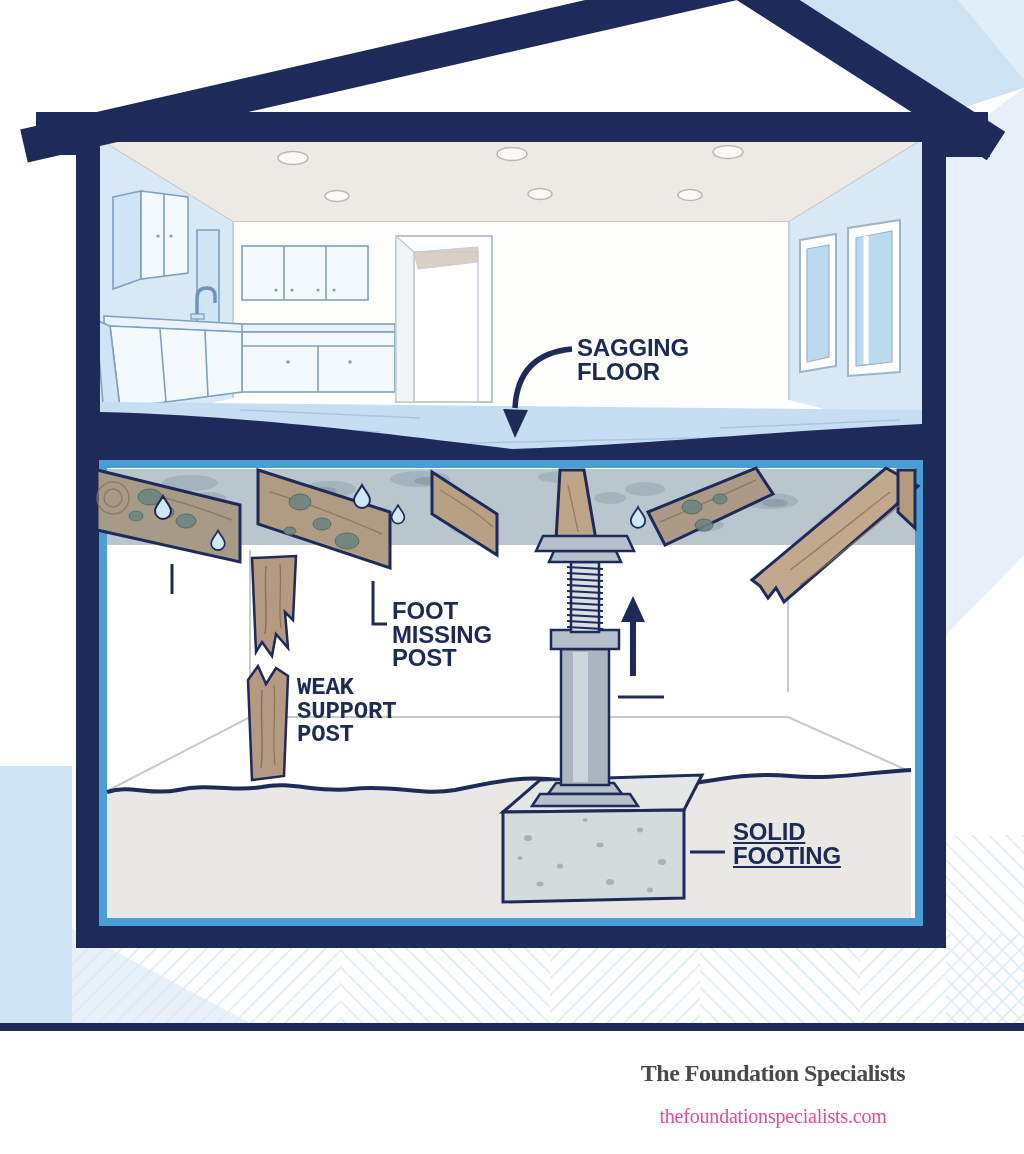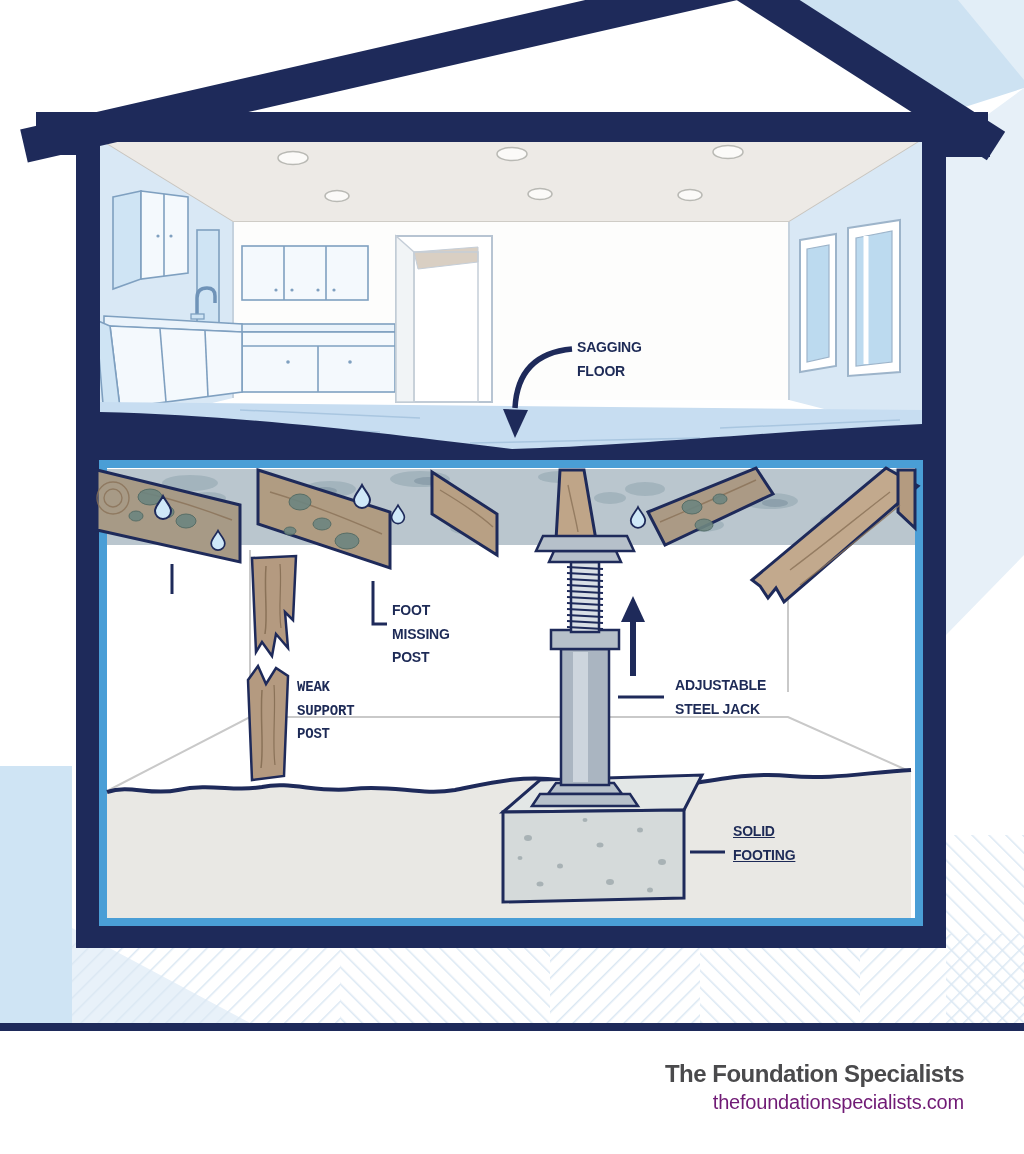--- a/index.html
+++ b/index.html
@@ -1,23 +1,23 @@
 <!DOCTYPE html>
 <html><head>
 <meta charset="utf-8">
 <style>
   html,body{margin:0;padding:0;background:#ffffff;}
   .stage{position:relative;width:1024px;height:1154px;overflow:hidden;background:#ffffff;
          font-family:"Liberation Sans",sans-serif;}
   .stage svg{position:absolute;left:0;top:0;}
-  .callout{position:absolute;font-weight:700;font-size:14px;line-height:23.5px;
+  .callout{position:absolute;font-weight:700;font-size:24px;line-height:23.5px;
            color:#1d2a56;letter-spacing:-0.2px;white-space:pre-line;}
-  .footer{position:absolute;left:514px;top:1060px;width:450px;text-align:right;}
+  .footer{position:absolute;left:548px;top:1060px;width:450px;text-align:center;font-family:Liberation Serif, serif;}
   .footer .brand{font-weight:700;font-size:24px;color:#4a4a4c;letter-spacing:-0.5px;}
-  .footer .site{font-size:20px;color:#701a75;margin-top:3px;letter-spacing:-0.2px;}
+  .footer .site{font-size:20px;color:#ec4899;margin-top:18px;letter-spacing:-0.2px;}
 </style>
 </head>
 <body>
 
 <div class="stage">
 <svg width="1024" height="1154" viewBox="0 0 1024 1154">
   <defs>
     <pattern id="hA" width="12" height="12" patternUnits="userSpaceOnUse" patternTransform="rotate(45)">
       <line x1="0" y1="0" x2="0" y2="12" stroke="#dbe8f3" stroke-width="3"></line>
     </pattern>
@@ -278,22 +278,20 @@
 </svg>
 
   <div class="callout" style="left:577px;top:336px;">SAGGING
 FLOOR</div>
   <div class="callout" style="left:392px;top:599px;">FOOT
 MISSING
 POST</div>
   <div class="callout" style="left:297px;top:676px;font-family:Liberation Mono, monospace;">WEAK
 SUPPORT
 POST</div>
-  <div class="callout" style="left:675px;top:674px;">ADJUSTABLE
-STEEL JACK</div>
   <div class="callout" style="left:733px;top:820px;text-decoration:underline;">SOLID
 FOOTING</div>
 
   <div class="footer">
     <div class="brand">The Foundation Specialists</div>
     <div class="site">thefoundationspecialists.com</div>
   </div>
 </div>
 
 </body></html>

